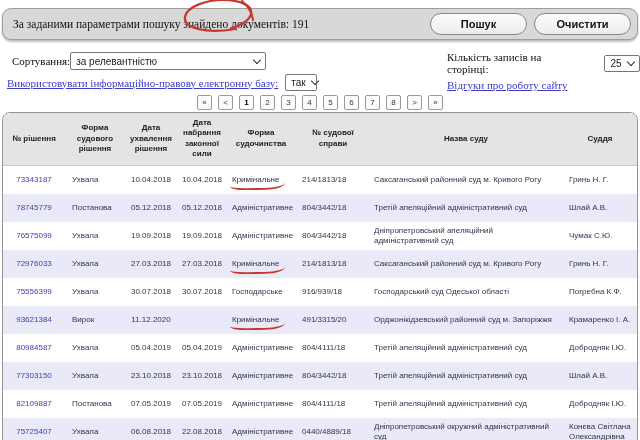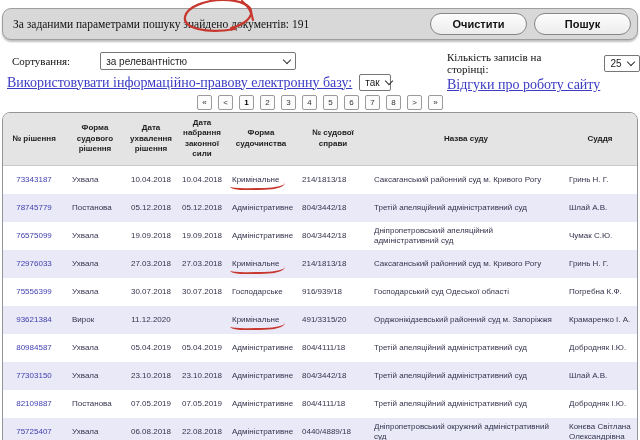--- a/index.html
+++ b/index.html
@@ -15,28 +15,28 @@
   .topbar-buttons{display:flex;gap:7px;}
   .pill-btn{width:97px;height:22px;border:1px solid #878787;border-radius:12px;
             background:linear-gradient(#fdfdfd,#ececec);font-family:"Liberation Sans",sans-serif;
             font-size:11px;font-weight:bold;color:#111;cursor:pointer;}
 
   
   .red-circle{position:absolute;left:175px;top:-2px;width:90px;height:42px;pointer-events:none;z-index:5;}
 
   
   .label-serif{font-family:"Liberation Serif",serif;font-size:11px;color:#111;}
-  .link{font-family:"Liberation Serif",serif;font-size:14px;color:#3b3bc4;text-decoration:underline;cursor:pointer;}
+  .link{font-family:"Liberation Serif",serif;font-size:11px;color:#3b3bc4;text-decoration:underline;cursor:pointer;}
   .sel{display:inline-flex;align-items:center;justify-content:space-between;box-sizing:border-box;
        border:1px solid #767676;border-radius:2px;background:#fff;height:18px;
        font-size:10px;color:#222;padding:0 4px 0 5px;cursor:pointer;}
   .chev{width:5px;height:5px;border-right:1.4px solid #333;border-bottom:1.4px solid #333;
         transform:rotate(45deg);margin:-3px 1px 0 6px;flex:none;}
   .row-sort{position:absolute;left:12px;top:52px;display:flex;align-items:center;}
-  .sel-sort{width:196px;margin-left:30px;}
+  .sel-sort{width:196px;}
   .row-perpage{position:absolute;left:447px;top:51px;display:flex;align-items:center;gap:7px;}
   .sel-perpage{width:36px;margin-left:14px;height:17px;}
   .row-db{position:absolute;left:7px;top:74px;display:flex;align-items:center;}
   .sel-db{width:32px;margin-left:7px;height:17px;}
   .row-feedback{position:absolute;left:447px;top:75px;}
 
   
   .pagination{position:absolute;left:0;right:0;top:91px;text-align:center;}
   .page-btn{display:inline-block;min-width:9px;padding:2px 2px;margin:0 3px;border:1px solid #9a9a9a;
             border-radius:2px;background:#fcfcfc;font-size:8px;color:#333;line-height:9px;cursor:pointer;}
@@ -65,22 +65,22 @@
                  transform:rotate(-0.8deg);}
 </style>
 </head>
 <body>
 
 <div class="screen">
 
   <div class="topbar">
     <span class="results"><span>За заданими параметрами пошуку знайдено документів:</span>&nbsp;<span>191</span></span>
     <div class="topbar-buttons">
+      <button class="pill-btn">Пошук</button>
       <button class="pill-btn">Очистити</button>
-      <button class="pill-btn">Пошук</button>
     </div>
   </div>
 
   <svg class="red-circle" viewBox="0 0 90 42">
     <path d="M 60 31 C 30 36 8 30 10 19 C 12 8 32 2 48 2 C 64 2 78 7 76 16 C 74.5 22 66 28 56 30" fill="none" stroke="#c8372d" stroke-width="2.2" stroke-linecap="round"></path>
     <path d="M 67 3 C 73 8 77 14 78 22" fill="none" stroke="#c8372d" stroke-width="2.2" stroke-linecap="round"></path>
   </svg>
 
   <div class="row-sort">
     <span class="label-serif">Сортування:</span>

